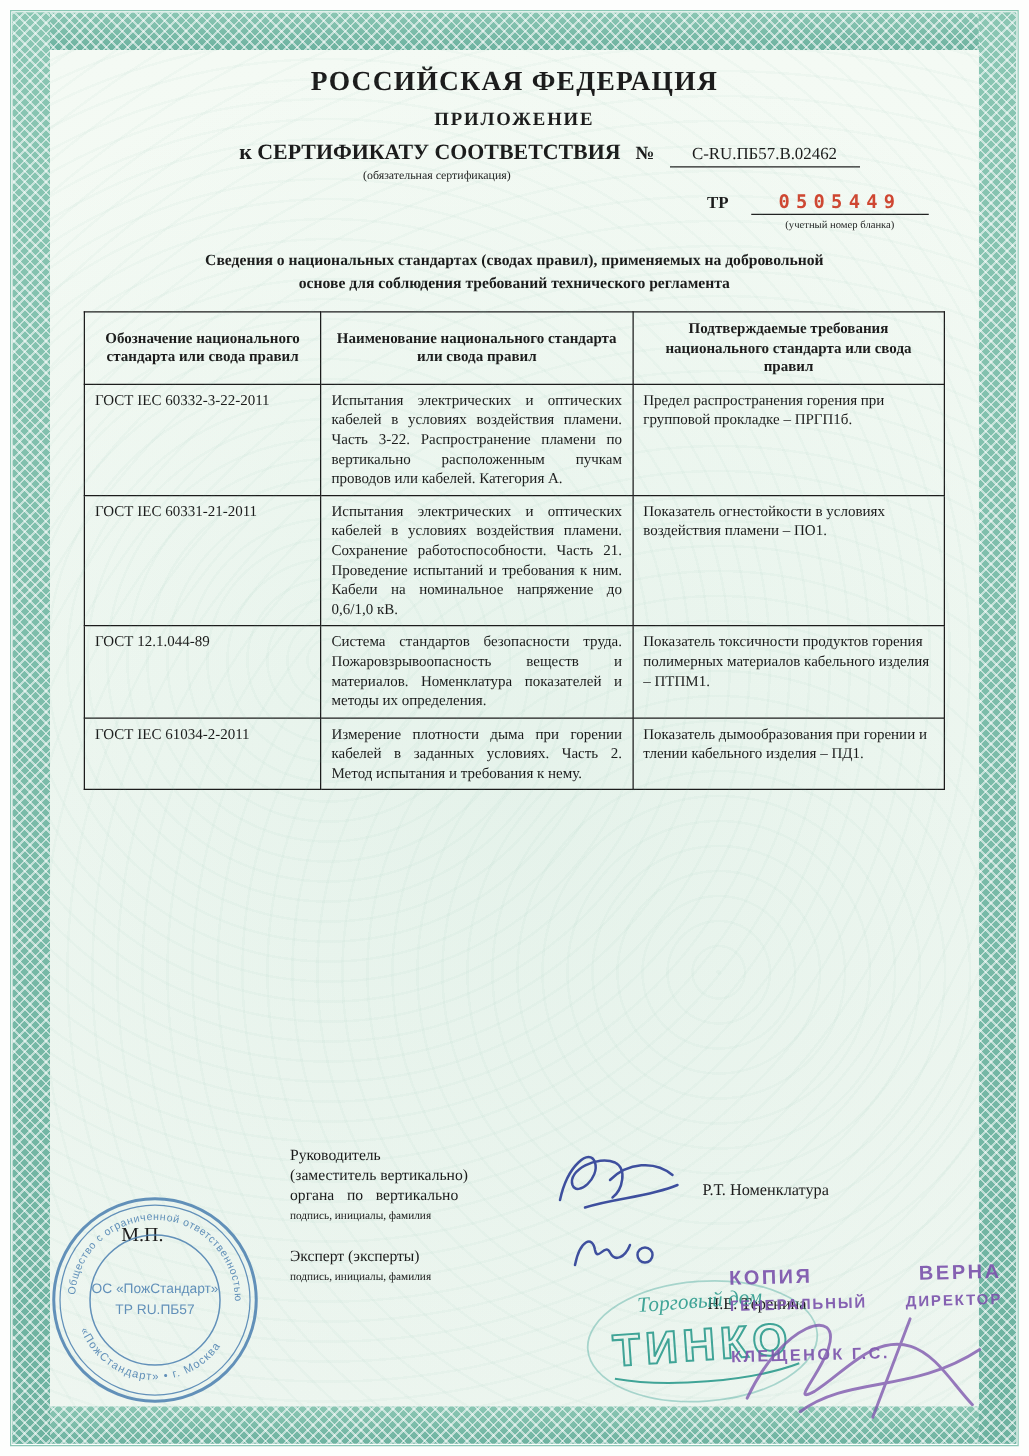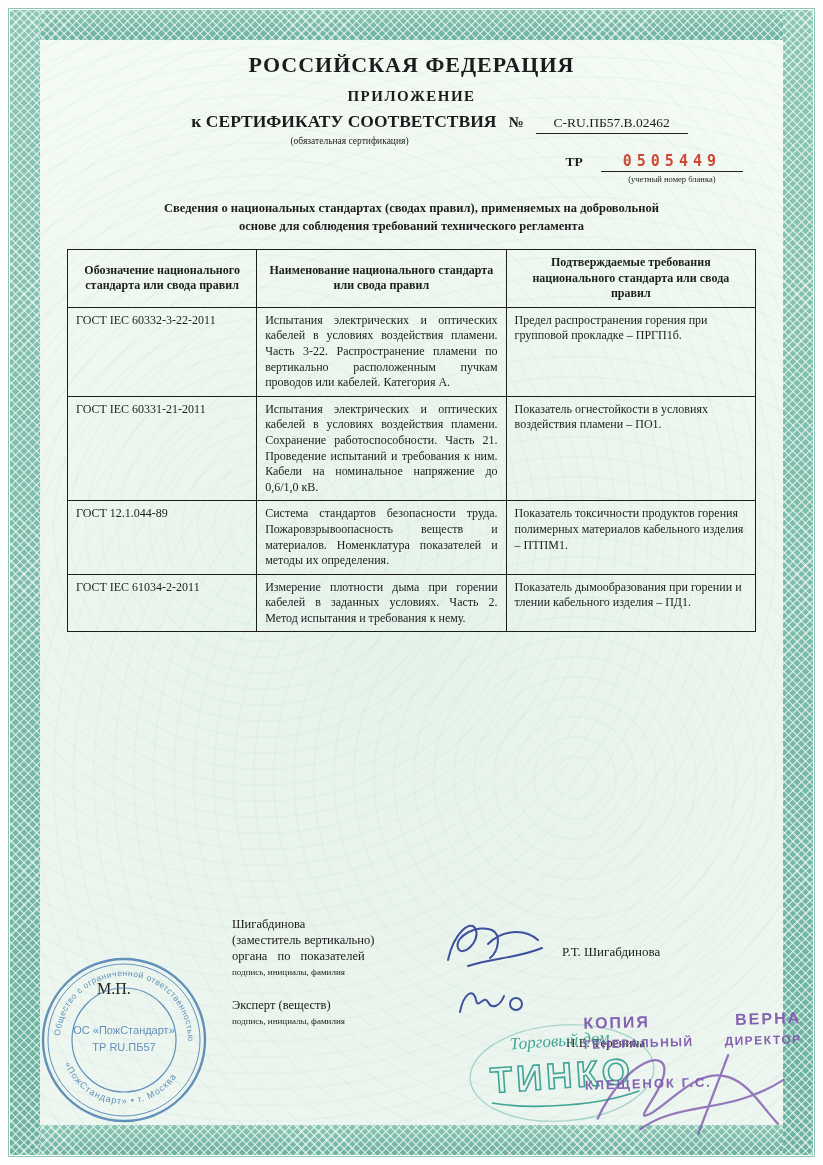--- a/index.html
+++ b/index.html
@@ -172,28 +172,28 @@
           </tr>
         </tbody>
       </table>
 
     </div>
   </div>
 
   <div class="footer-layer">
 
     <div class="f-role">
-      <div>Шигабдинова</div>
+      <div>Руководитель</div>
       <div>(заместитель вертикально)</div>
-      <div class="sp">органа по показателей</div>
+      <div class="sp">органа по вертикально</div>
     </div>
     <div class="f-cap1">подпись, инициалы, фамилия</div>
-    <div class="f-name1">Р.Т. Шигабдинова</div>
-
-    <div class="f-expert">Эксперт (веществ)</div>
+    <div class="f-name1">Р.Т. Номенклатура</div>
+
+    <div class="f-expert">Эксперт (эксперты)</div>
     <div class="f-cap2">подпись, инициалы, фамилия</div>
     <div class="f-name2">Н.Е. Теренина</div>
 
     <div class="f-mp">М.П.</div>
 
     <svg class="stamp-os" width="172" height="172" viewBox="0 0 172 172">
       <g fill="none" stroke="#4a7fb0">
         <circle cx="86" cy="86" r="81" stroke-width="2.4"></circle>
         <circle cx="86" cy="86" r="76" stroke-width="1"></circle>
         <circle cx="86" cy="86" r="52" stroke-width="1.2"></circle>

